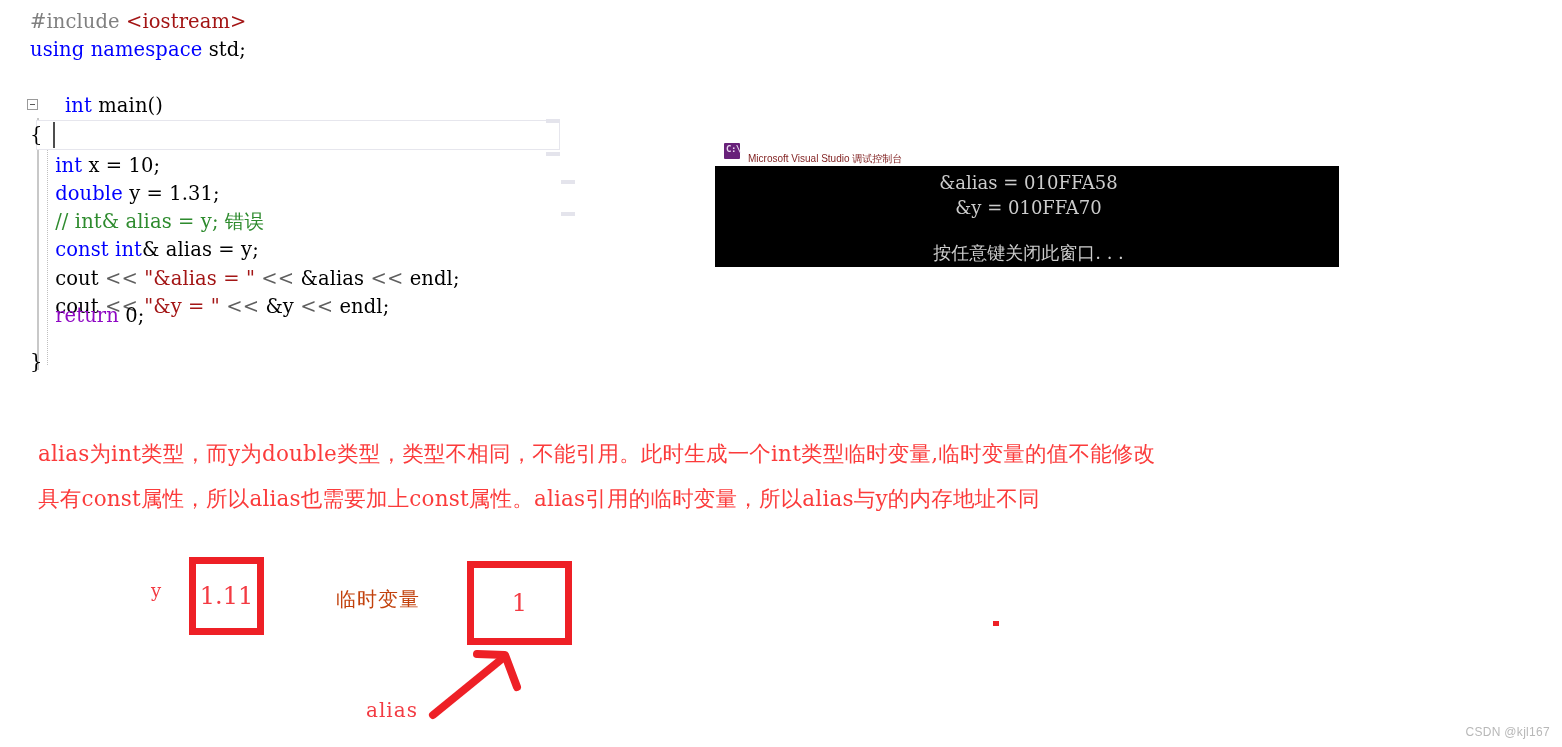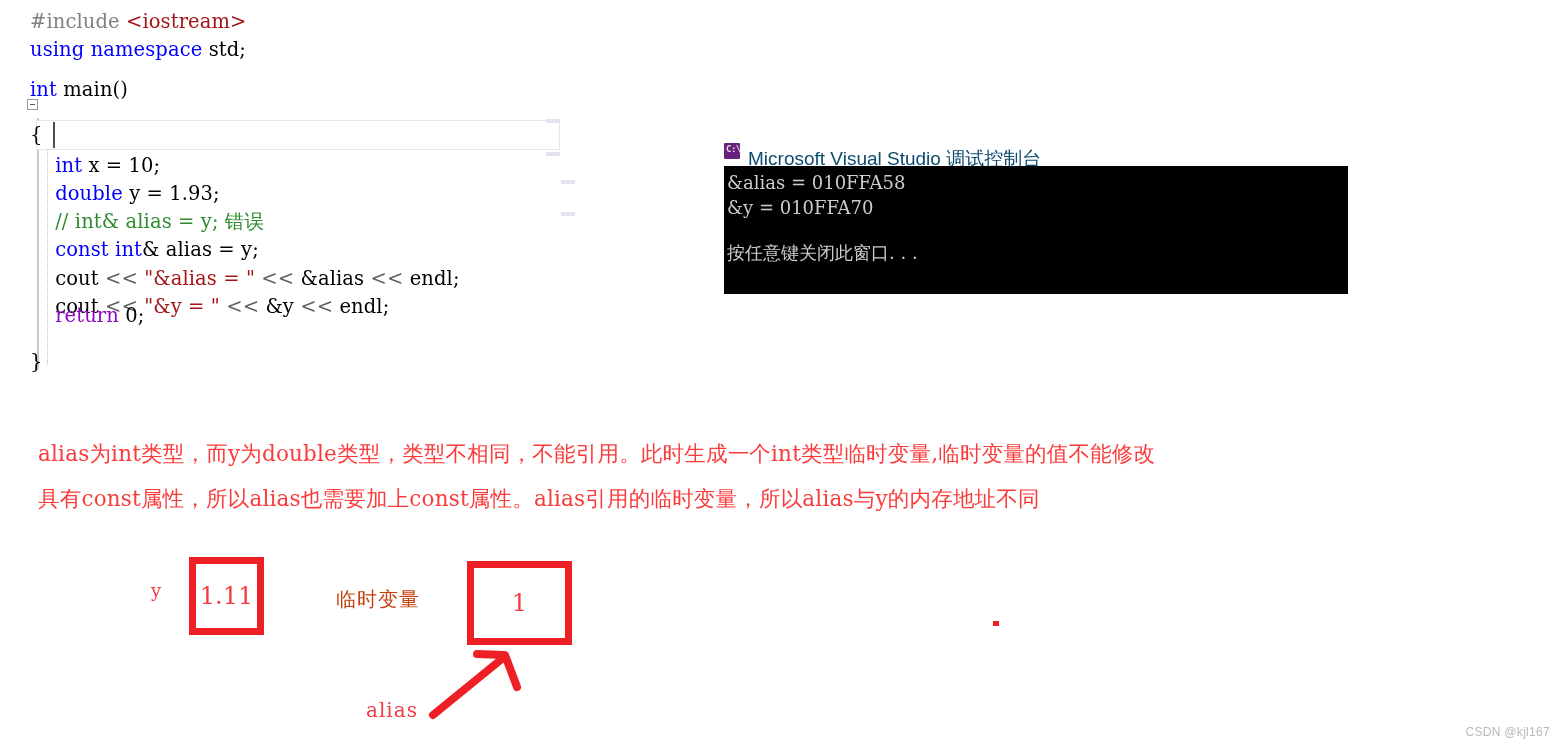--- a/index.html
+++ b/index.html
@@ -149,35 +149,36 @@
     left: 2px;
     top: 1px;
     font-family: "DejaVu Sans Mono", monospace;
     font-size: 9px;
     color: #e8d8ef;
     font-weight: bold;
     letter-spacing: -0.5px;
   }
   #console-title-text {
     font-family: "Liberation Sans", sans-serif;
-    font-size: 19px;
-    color: #0c4a6e;
+    font-size: 10px;
+    color: #7f1d1d;
     white-space: nowrap;
     margin-top: 16px;
   }
   #console-body {
     position: absolute;
-    left: 10px;
+    left: 1px;
     top: 30px;
     width: 624px;
-    height: 128px;
+    height: 101px;
     background: #000000;
     padding: 4px 0 0 1px;
     box-sizing: border-box;
     overflow: hidden;
+    text-align: center;
   }
   .console-line {
     font-family: "DejaVu Serif", "Liberation Serif", serif;
     font-size: 18px;
     line-height: 25px;
     color: #cccccc;
     white-space: pre;
     padding-left: 2px;
   }
   .console-blank { height: 20px; }
@@ -287,24 +288,24 @@
   <div id="code-editor">
     <div id="structure-bar"></div>
     <div id="indent-guide"></div>
     <div id="current-line"></div>
     <div id="text-caret"></div>
     <div id="fold-box"></div>
     <div id="code-lines">
         <div class="code-line" style="top: 8px;"><span class="tok-pre">#include </span><span class="tok-str">&lt;iostream&gt;</span></div>
         <div class="code-line" style="top: 36px;"><span class="tok-kw">using namespace </span><span class="tok-plain">std;</span></div>
         <div class="code-line" style="top: 64px;"></div>
-        <div class="code-line" style="top: 76px;"><span class="tok-kw">int </span><span class="tok-plain">main()</span></div>
+        <div class="code-line" style="top: 92px; margin-left: 35px;"><span class="tok-kw">int </span><span class="tok-plain">main()</span></div>
         <div class="code-line" style="top: 121px;"><span class="tok-plain">{</span></div>
         <div class="code-line" style="top: 152px;"><span class="tok-kw">    int </span><span class="tok-plain">x = </span><span class="tok-plain">10;</span></div>
-        <div class="code-line" style="top: 180px;"><span class="tok-kw">    double </span><span class="tok-plain">y = 1.93;</span></div>
+        <div class="code-line" style="top: 180px;"><span class="tok-kw">    double </span><span class="tok-plain">y = 1.31;</span></div>
         <div class="code-line" style="top: 208px;"><span class="tok-cmt">    // int&amp; alias = y; 错误</span></div>
         <div class="code-line" style="top: 236px;"><span class="tok-kw">    const int</span><span class="tok-plain">&amp; alias = y;</span></div>
         <div class="code-line" style="top: 265px;"><span class="tok-plain">    cout </span><span class="tok-op">&lt;&lt; </span><span class="tok-str">"&amp;alias = "</span><span class="tok-op"> &lt;&lt; </span><span class="tok-plain">&amp;alias </span><span class="tok-op">&lt;&lt; </span><span class="tok-plain">endl;</span></div>
         <div class="code-line" style="top: 293px;"><span class="tok-plain">    cout </span><span class="tok-op">&lt;&lt; </span><span class="tok-str">"&amp;y = "</span><span class="tok-op"> &lt;&lt; </span><span class="tok-plain">&amp;y </span><span class="tok-op">&lt;&lt; </span><span class="tok-plain">endl;</span></div>
         <div class="code-line" style="top: 302px;"><span class="tok-ctrl">    return </span><span class="tok-plain">0;</span></div>
         <div class="code-line" style="top: 348px;"><span class="tok-plain">}</span></div>
       </div>
     <div id="scroll-marks-container">
         <div class="scroll-mark" style="left: 546px; top: 119px; width: 14px;"></div>
         <div class="scroll-mark" style="left: 546px; top: 152px; width: 14px;"></div>

